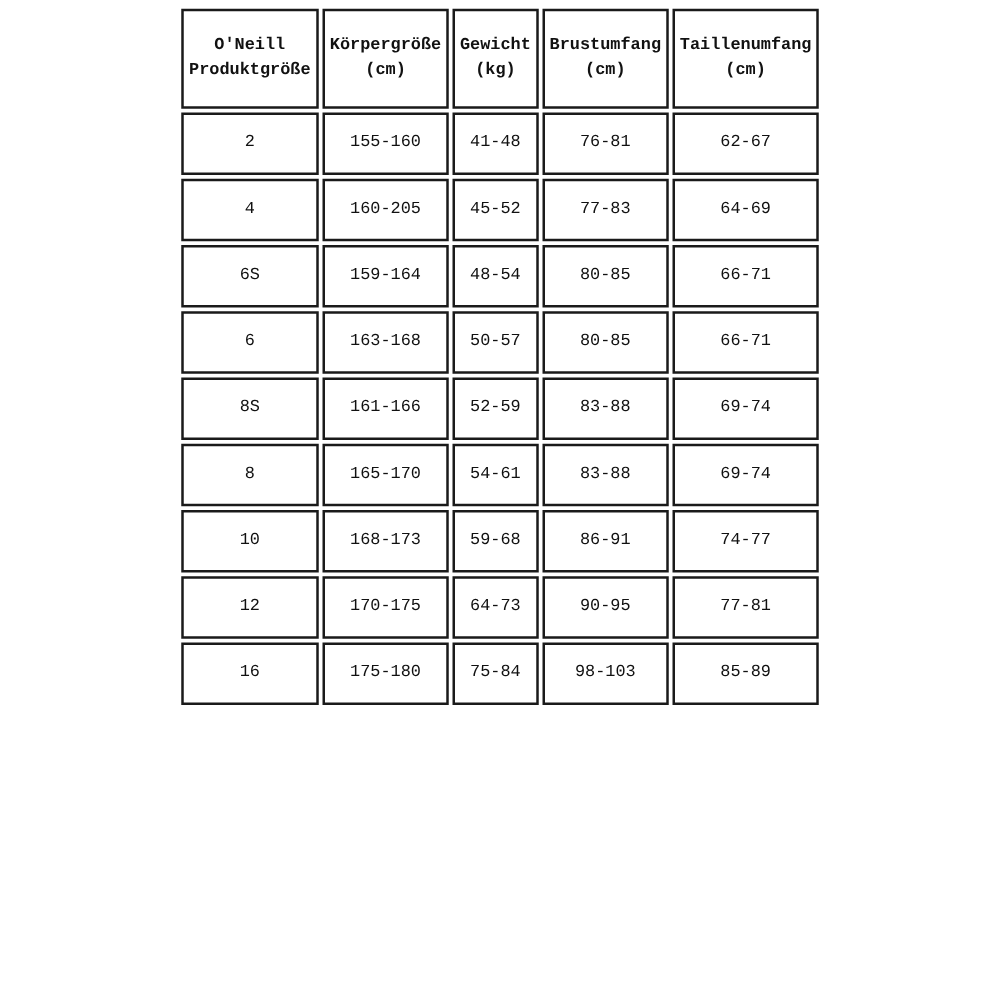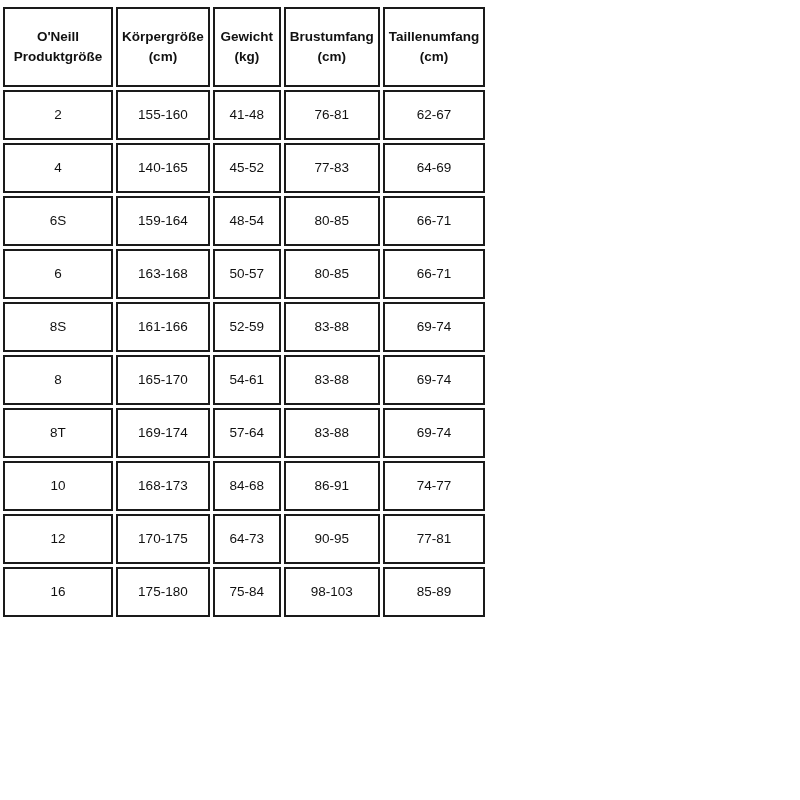--- a/index.html
+++ b/index.html
@@ -12,21 +12,23 @@
     height: 800px;
     font-family: "Liberation Sans", sans-serif;
     color: #111111;
     overflow: hidden;
   }
   .page {
     width: 800px;
     height: 800px;
     position: relative;
     display: flex;
+    justify-content: center;
     align-items: flex-start;
+    font-family: Liberation Mono, monospace;
   }
   .size-table {
     border-collapse: separate;
     border-spacing: 3px 3px;
     margin-top: 4px;
     table-layout: fixed;
   }
   .size-table th,
   .size-table td {
     border: 2px solid #1a1a1a;
@@ -87,21 +89,21 @@
     <tbody id="table-body">
         <tr>
           <td class="col-size">2</td>
           <td class="col-height">155-160</td>
           <td class="col-weight">41-48</td>
           <td class="col-chest">76-81</td>
           <td class="col-waist">62-67</td>
         </tr>
         <tr>
           <td class="col-size">4</td>
-          <td class="col-height">140-165</td>
+          <td class="col-height">160-205</td>
           <td class="col-weight">45-52</td>
           <td class="col-chest">77-83</td>
           <td class="col-waist">64-69</td>
         </tr>
         <tr>
           <td class="col-size">6S</td>
           <td class="col-height">159-164</td>
           <td class="col-weight">48-54</td>
           <td class="col-chest">80-85</td>
           <td class="col-waist">66-71</td>
@@ -121,30 +123,23 @@
           <td class="col-waist">69-74</td>
         </tr>
         <tr>
           <td class="col-size">8</td>
           <td class="col-height">165-170</td>
           <td class="col-weight">54-61</td>
           <td class="col-chest">83-88</td>
           <td class="col-waist">69-74</td>
         </tr>
         <tr>
-          <td class="col-size">8T</td>
-          <td class="col-height">169-174</td>
-          <td class="col-weight">57-64</td>
-          <td class="col-chest">83-88</td>
-          <td class="col-waist">69-74</td>
-        </tr>
-        <tr>
           <td class="col-size">10</td>
           <td class="col-height">168-173</td>
-          <td class="col-weight">84-68</td>
+          <td class="col-weight">59-68</td>
           <td class="col-chest">86-91</td>
           <td class="col-waist">74-77</td>
         </tr>
         <tr>
           <td class="col-size">12</td>
           <td class="col-height">170-175</td>
           <td class="col-weight">64-73</td>
           <td class="col-chest">90-95</td>
           <td class="col-waist">77-81</td>
         </tr>

